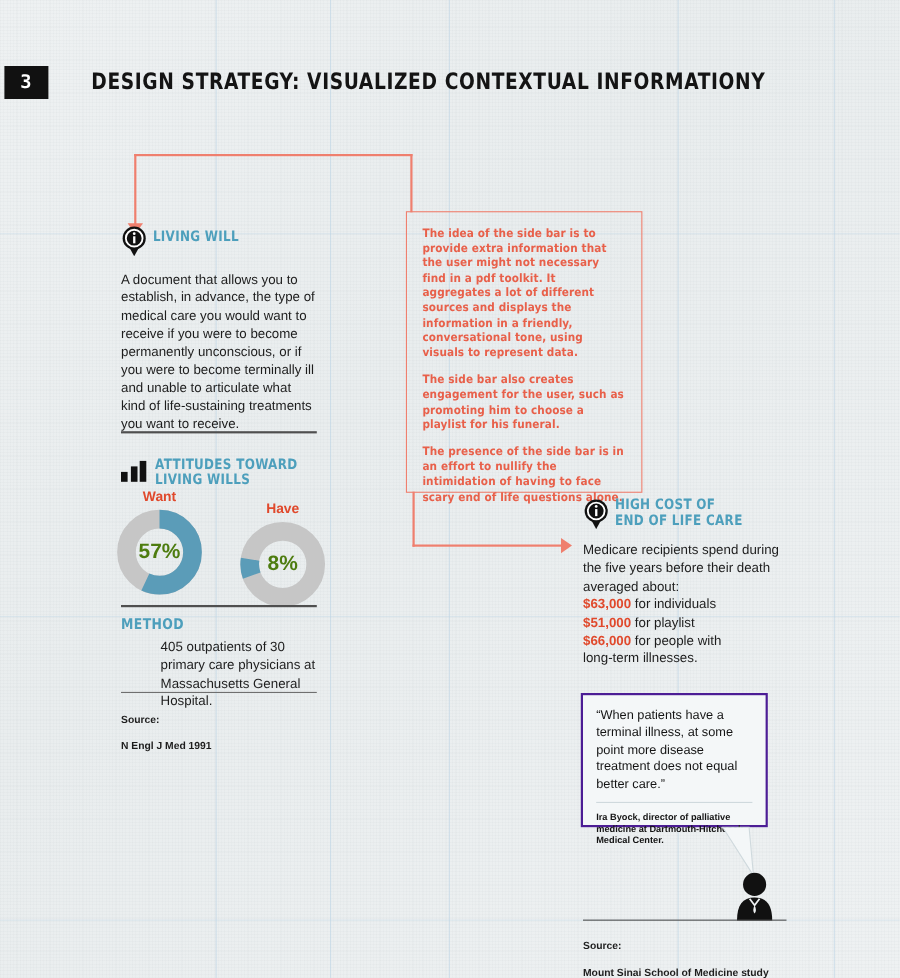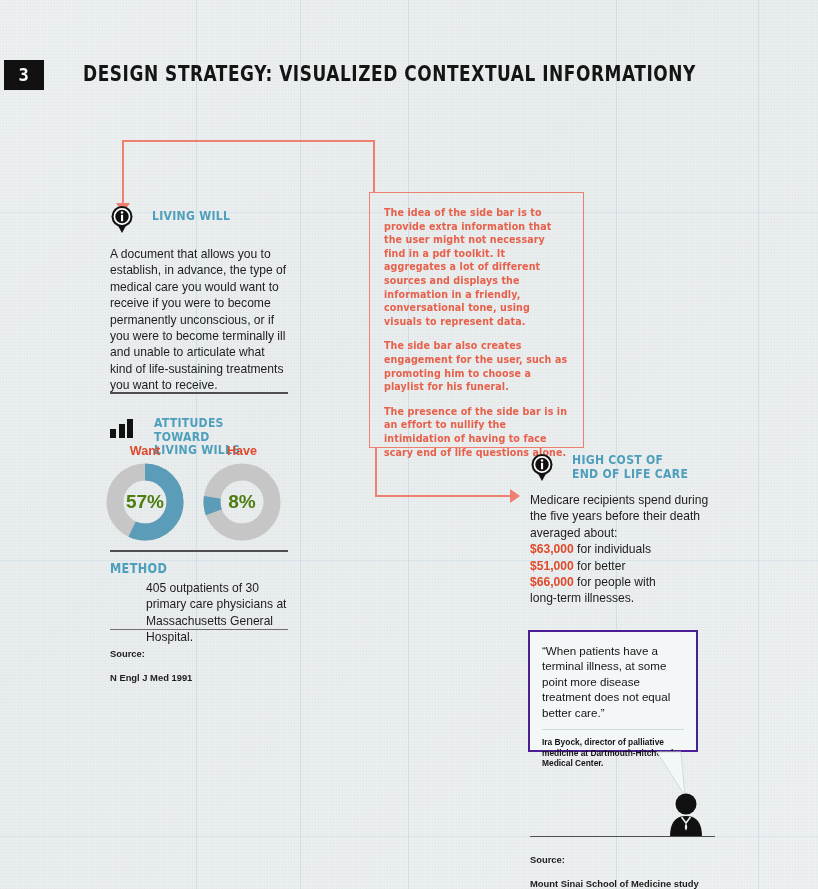--- a/index.html
+++ b/index.html
@@ -56,21 +56,21 @@
     margin:0 0 11px 0;color:#e8604a;
     font-family:"DejaVu Sans Condensed","DejaVu Sans", sans-serif;
     font-weight:700;font-size:10.6px;line-height:13.6px;letter-spacing:.1px;
   }
   #annobox p:last-child{margin-bottom:0;}
 
   
   .col-left{position:absolute;left:110px;width:180px;}
   .col-right{position:absolute;left:530px;width:185px;}
 
-  .sec-head{display:flex;align-items:flex-start;gap:18px;}
+  .sec-head{display:flex;align-items:flex-start;gap:5px;}
   .sec-head .htext{
     font-family:"DejaVu Sans Condensed","DejaVu Sans", sans-serif;
     font-weight:700;font-size:13px;line-height:13.5px;letter-spacing:.3px;
     color:#4d9fbc;padding-top:4px;transform:scaleX(.93);transform-origin:left top;
   }
   .body-txt{
     font-family:"Liberation Sans", sans-serif;
     font-size:12.1px;line-height:16.4px;color:#1d1d1d;
   }
   .rule{height:1.5px;background:#4f4f4f;}
@@ -195,21 +195,21 @@
     <div class="donut-label">Want</div>
     <div class="donut">
       <svg viewBox="0 0 80 80" width="80" height="80">
         <circle cx="40" cy="40" r="30" fill="none" stroke="#c6c6c6" stroke-width="17"></circle>
         <circle cx="40" cy="40" r="30" fill="none" stroke="#5b9cb8" stroke-width="17" stroke-dasharray="107.4 80.9" transform="rotate(-90 40 40)"></circle>
       </svg>
       <div class="pct">57%</div>
     </div>
   </div>
 
-  <div class="donut-wrap" style="left:97px;">
+  <div class="donut-wrap" style="left:112px;margin-top:11px;">
     <div class="donut-label">Have</div>
     <div class="donut">
       <svg viewBox="0 0 80 80" width="80" height="80">
         <circle cx="40" cy="40" r="30" fill="none" stroke="#c6c6c6" stroke-width="17"></circle>
         <circle cx="40" cy="40" r="30" fill="none" stroke="#5b9cb8" stroke-width="17" stroke-dasharray="15.1 173.3" transform="rotate(160 40 40)"></circle>
       </svg>
       <div class="pct">8%</div>
     </div>
   </div>
 </div>
@@ -237,21 +237,21 @@
       <rect x="11" y="9.8" width="2.1" height="6.4" fill="#fff"></rect>
     </svg>
     <div class="htext" style="padding-top:0px;">
       <div>HIGH COST OF</div>
       <div>END OF LIFE CARE</div>
     </div>
   </div>
   <div class="body-txt" style="margin-top:11px;">Medicare recipients spend during the five years before their death averaged about:</div>
   <div class="body-txt">
     <div><span class="money">$63,000</span><span> for individuals</span></div>
-    <div><span class="money">$51,000</span><span> for better</span></div>
+    <div><span class="money">$51,000</span><span> for playlist</span></div>
     <div><span class="money">$66,000</span><span> for people with</span></div>
     <div>long-term illnesses.</div>
   </div>
 </div>
 
 <div id="quote">
   <div class="qtext">“When patients have a terminal illness, at some point more disease treatment does not equal better care.”</div>
   <div class="qrule"></div>
   <div class="qattr">Ira Byock, director of palliative medicine at Dartmouth-Hitchcock Medical Center.</div>
 </div>

